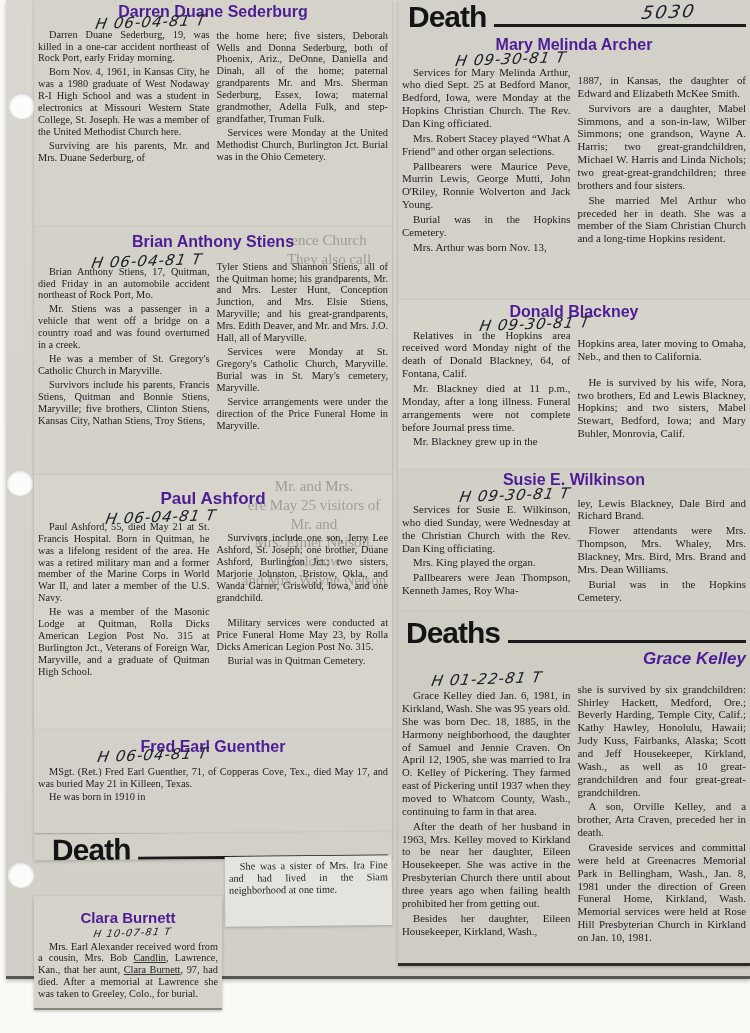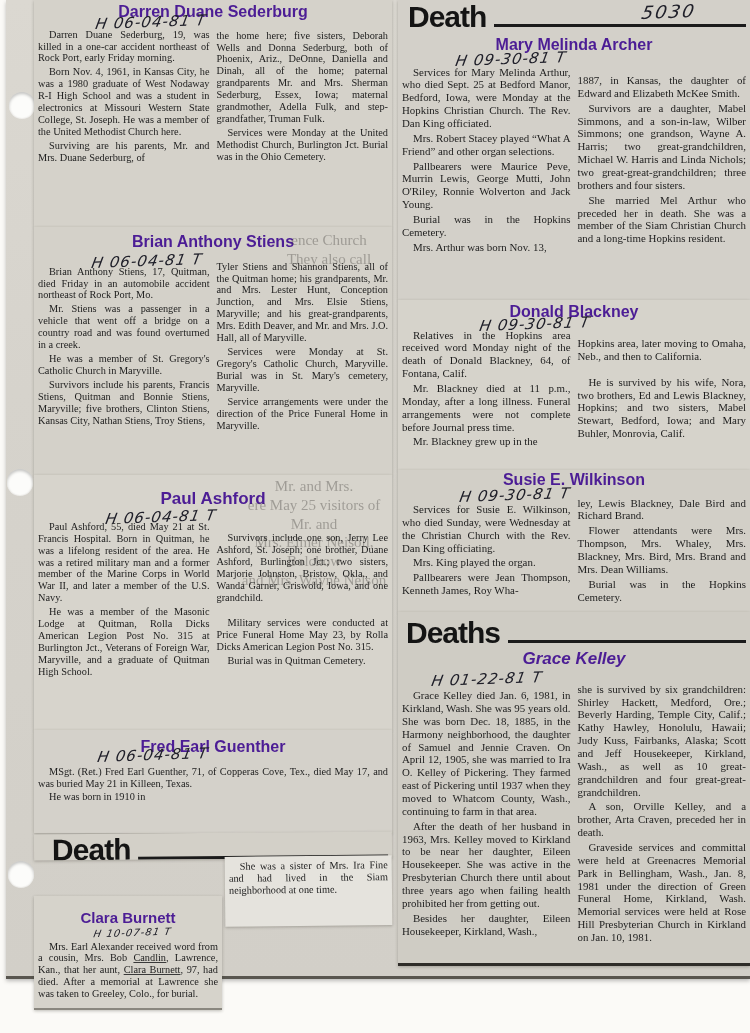--- a/index.html
+++ b/index.html
@@ -46,21 +46,21 @@
   .c-sti .cols{margin-top:10px;} .c-sti .title{margin-top:6px;}
   .c-ash .cols{margin-top:12px;} .c-ash .title{margin-top:15px;font-size:17px;}
   .c-gue .cols{margin-top:10px;} .c-gue .title{margin-top:8px;}
   .c-cla .title{margin-top:14px;font-size:15px;}
   .c-cla .col{margin-top:14px;}
   .c-frag .col{margin-top:4px;}
   .c-arc .cols{margin-top:12px;} .c-arc .title{margin-top:4px;}
   .c-bla .cols{margin-top:8px;} .c-bla .title{margin-top:3px;}
   .c-wil .cols{margin-top:8px;} .c-wil .title{margin-top:1px;}
   .c-kel .cols{margin-top:14px;}
-  .c-kel .title{margin-top:2px;font-size:17px;font-style:italic;}
+  .c-kel .title{margin-top:2px;font-size:17px;font-style:italic;text-align:right;}
   .c-kel .bighead{margin-top:6px;}
   .hand.a-sed{left:62px;top:13px;}
   .hand.a-sti{left:58px;top:25px;}
   .hand.a-ash{left:72px;top:33px;}
   .hand.a-gue{left:64px;top:16px;}
   .hand.a-cla{left:60px;top:31px;font-size:10px;}
   .hand.a-arc{left:58px;top:50px;}
   .hand.a-bla{left:82px;top:15px;}
   .hand.a-wil{left:62px;top:16px;}
   .hand.a-kel{left:34px;top:58px;}

